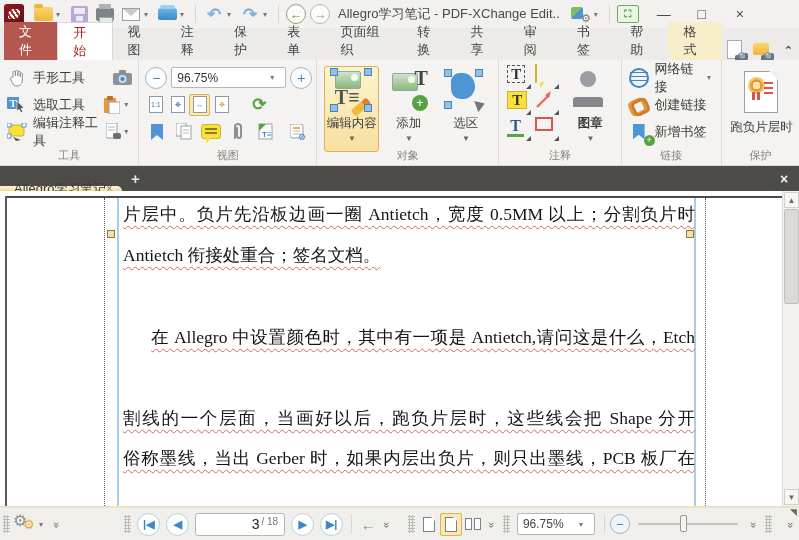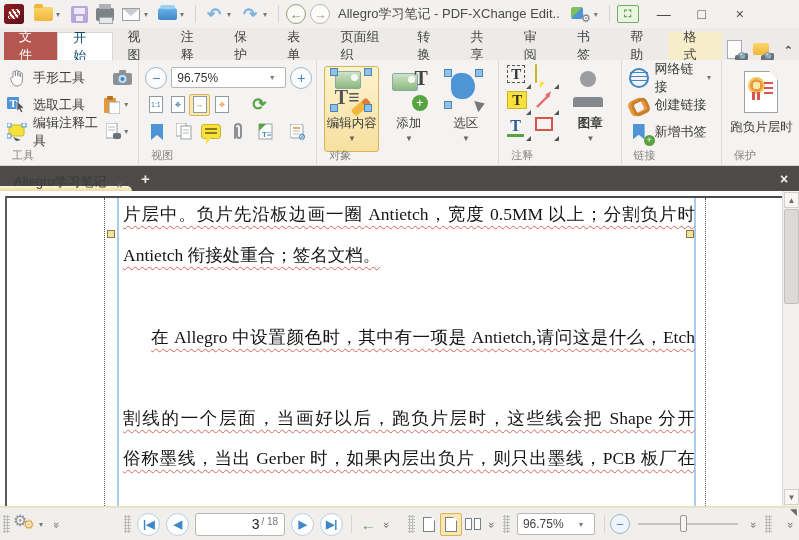--- a/index.html
+++ b/index.html
@@ -30,37 +30,37 @@
   .navcirc.fwd { border-color:#b9b9b5; color:#9a9a96; }
   #title-text { font-size:13px; color:#4a4a48; margin:0 8px 0 6px; white-space:nowrap; }
   .ic-sess { width:20px; height:18px; position:relative; }
   .ic-sess::before { content:""; position:absolute; left:0; top:2px; width:12px; height:12px; background:linear-gradient(135deg,#7fbf5f 50%,#4f94d4 50%); border-radius:2px; }
   .ic-sess::after { content:"\2699"; position:absolute; right:0; bottom:-2px; font-size:11px; color:#77797c; }
   .ic-restore { width:22px; height:18px; border:1px solid #6fae5a; background:#eaf5e4; border-radius:2px; display:flex; align-items:center; justify-content:center; color:#4e9440; font-size:10px; font-weight:bold; }
   .winbtn { width:30px; height:22px; display:flex; align-items:center; justify-content:center; color:#4a4a48; font-size:14px; margin-left:8px; flex:none; }
 
   
   #tabrow { position:absolute; top:28px; left:0; width:799px; height:32px; background:#ecebe9; display:flex; align-items:flex-end; }
-  .rtab { height:28px; padding:8px 15px; display:flex; align-items:center; font-size:13px; color:#444; cursor:default; }
+  .rtab { height:38px; padding:8px 15px; display:flex; align-items:center; font-size:13px; color:#444; cursor:default; }
   .rtab.t-file { background:#b4574f; color:#fff; margin-left:4px; }
-  .rtab.t-active { background:#fff; color:#0c4a6e; border:1px solid #d8d6d3; border-bottom:none; }
+  .rtab.t-active { background:#fff; color:#b91c1c; border:1px solid #d8d6d3; border-bottom:none; }
   .rtab.t-fmt { background:#f7edc9; }
   #tab-right { margin-left:auto; display:flex; align-items:center; padding-right:6px; }
   .tr-ico { width:22px; height:20px; position:relative; margin-left:4px; }
   .doc-binoc::before { content:""; position:absolute; left:1px; top:0; width:13px; height:17px; background:#fcfcfa; border:1px solid #aab; }
   .doc-binoc::after, .fold-binoc::after { content:"\1F50D"; position:absolute; right:-2px; bottom:-2px; font-size:9px; }
   .binoc2 { position:absolute; right:0; bottom:0; width:10px; height:7px; background:#6b7075; border-radius:2px; box-shadow:-3px 2px 0 #6b7075; }
   .fold-binoc::before { content:""; position:absolute; left:1px; top:3px; width:16px; height:12px; background:linear-gradient(#fbd56b,#f0b63a); border-radius:2px; }
   .collapse { font-size:11px; color:#555; margin-left:10px; font-weight:bold; }
 
   
   #ribbon { position:absolute; top:60px; left:0; width:799px; height:106px; background:#f4f3f1; border-bottom:1px solid #d8d6d3; display:flex; }
   .rgroup { position:relative; height:100%; padding:4px 4px 16px 6px; }
   .rgroup + .rgroup { border-left:1px solid #dddbd8; }
-  .glabel { position:absolute; bottom:2px; left:12px; right:0; text-align:left; font-size:11px; color:#85837f; }
+  .glabel { position:absolute; bottom:2px; left:0; right:0; text-align:center; font-size:11px; color:#85837f; }
   .trow { display:flex; align-items:center; height:27px; font-size:13px; color:#3c3c3a; }
   .ti { width:22px; height:20px; display:flex; align-items:center; justify-content:center; margin-right:5px; flex:none; }
   .sml { width:24px; height:22px; display:flex; align-items:center; justify-content:center; }
   .combo { width:120px; height:21px; background:#fff; border:1px solid #b8b6b2; border-radius:2px; display:flex; align-items:center; font-size:12px; color:#333; padding:0 5px; }
   .combo .cv { flex:1; }
   .zbtn { width:22px; height:22px; border-radius:50%; border:1px solid #9fb6c9; color:#4a84b4; background:#fbfcfd; display:flex; align-items:center; justify-content:center; font-size:14px; flex:none; }
   .pgico { width:21px; height:22px; border:1px solid transparent; border-radius:2px; display:flex; align-items:center; justify-content:center; }
   .pgico .pg { width:14px; height:17px; background:#fff; border:1px solid #8d9aa6; font-size:7px; color:#44779c; display:flex; align-items:center; justify-content:center; }
   .pgico.hl { background:#fbe8af; border-color:#d9b35a; }
   .grn { color:#58a244; font-size:17px; font-weight:bold; }
@@ -93,21 +93,21 @@
   .ic-bkm { width:12px; height:16px; background:#4f94d4; clip-path:polygon(0 0,100% 0,100% 100%,50% 70%,0 100%); position:relative; }
   .bkm-plus { position:absolute; right:-5px; bottom:-4px; width:11px; height:11px; border-radius:50%; background:#57a33f; color:#fff; font-size:9px; line-height:11px; text-align:center; }
   .cert { width:34px; height:42px; background:#fff; border:1px solid #9aa0a6; position:relative; }
   .cert::before { content:""; position:absolute; right:-1px; top:-1px; border-left:9px solid transparent; border-top:9px solid #f1f0ee; border-right:0; }
   .rosette { position:absolute; left:5px; top:7px; width:13px; height:13px; border-radius:50%; background:radial-gradient(#ffe9a8 40%,#e8973a 42%); box-shadow:0 0 0 2px #f3c95e; }
   .rosette::after { content:""; position:absolute; left:2px; bottom:-8px; width:3px; height:8px; background:#d9534f; box-shadow:5px 0 0 #d9534f; }
   .certline { position:absolute; right:4px; top:10px; width:9px; height:2px; background:#d9534f; box-shadow:0 5px 0 #d9534f, 0 10px 0 #d9534f; }
 
   
   #doctabs { position:absolute; top:166px; left:0; width:799px; height:25px; background:#4c4b47; display:flex; align-items:stretch; }
-  .dtab { display:flex; align-items:flex-end; gap:10px; padding:0 10px 0 14px; background:linear-gradient(#fdf7da,#efd89e); color:#3c3c38; font-size:13px; border-radius:0 6px 0 0;margin-top:20px; }
+  .dtab { display:flex; align-items:center; padding:0 10px 0 14px; background:linear-gradient(#fdf7da,#efd89e); color:#3c3c38; font-size:13px; border-radius:0 6px 0 0;margin-top:20px; }
   .dtab .x { font-size:10px; color:#6b6b66; }
   .addtab { width:26px; display:flex; align-items:center; justify-content:center; color:#e8e8e4; font-size:15px; font-weight:bold; }
   .dt-close { margin-left:auto; width:30px; display:flex; align-items:center; justify-content:center; color:#f2f2ee; font-size:14px; font-weight:bold; }
 
   
   #docarea { position:absolute; top:191px; left:0; width:799px; height:315px; background:#fff; overflow:hidden; }
   #page-topline { position:absolute; top:5px; left:5px; width:777px; height:2px; background:#4a4a4a; }
   #page-leftline { position:absolute; top:5px; left:5px; width:2px; height:310px; background:#5a5a58; }
   .guide-dot { position:absolute; top:7px; height:308px; width:0; border-left:1px dotted #555; }
   .guide-blue { position:absolute; top:7px; height:308px; width:2px; background:#a9cce8; }

